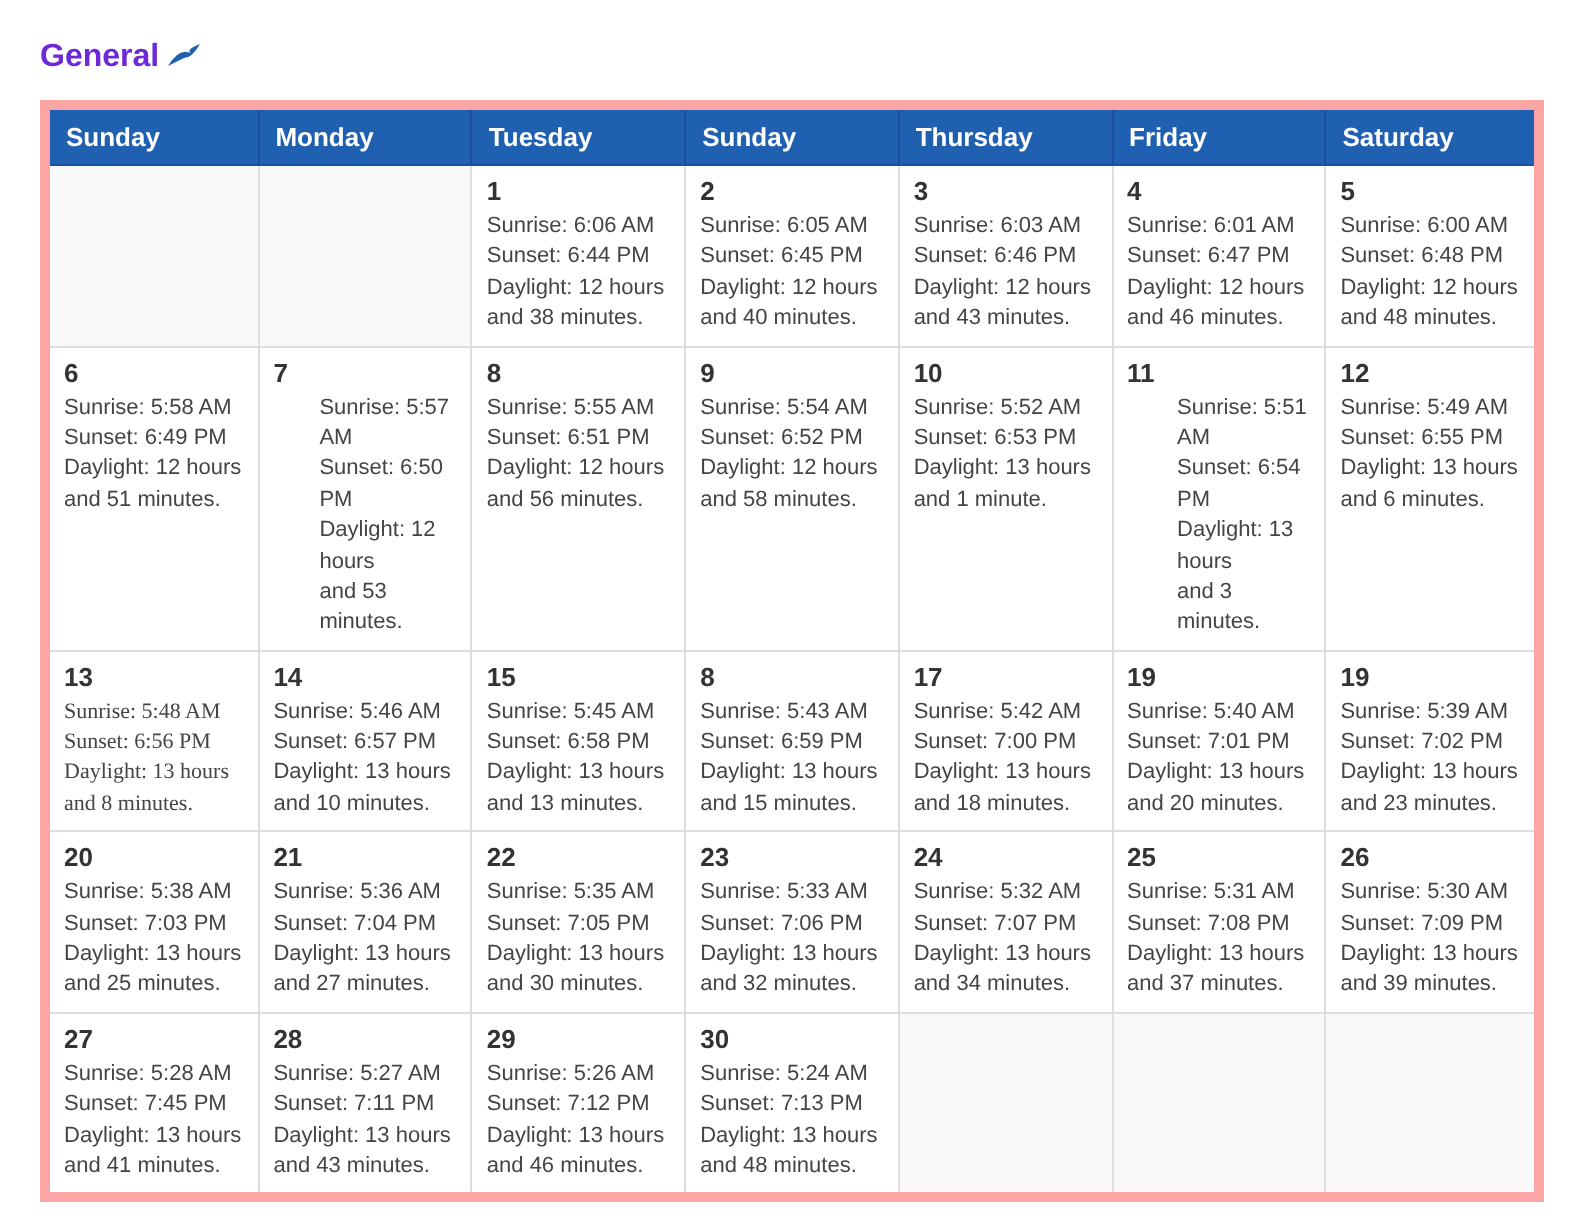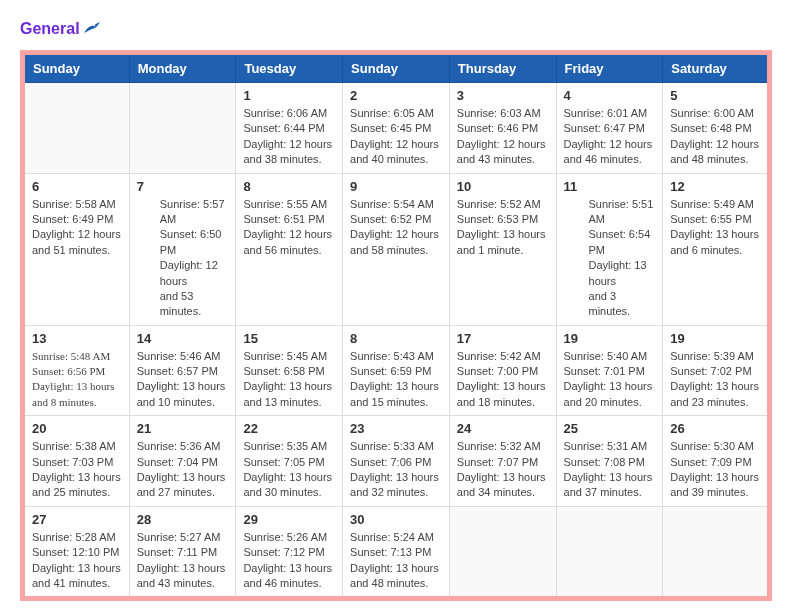--- a/index.html
+++ b/index.html
@@ -292,21 +292,21 @@
           <div class="day-info" style="white-space: pre-line;">Sunrise: 5:30 AM
 Sunset: 7:09 PM
 Daylight: 13 hours
 and 39 minutes.</div>
         </td>
       </tr>
       <tr>
         <td>
           <span class="day-num">27</span>
           <div class="day-info" style="white-space: pre-line;">Sunrise: 5:28 AM
-Sunset: 12:10 PM
+Sunset: 7:45 PM
 Daylight: 13 hours
 and 41 minutes.</div>
         </td>
         <td>
           <span class="day-num">28</span>
           <div class="day-info" style="white-space: pre-line;">Sunrise: 5:27 AM
 Sunset: 7:11 PM
 Daylight: 13 hours
 and 43 minutes.</div>
         </td>

